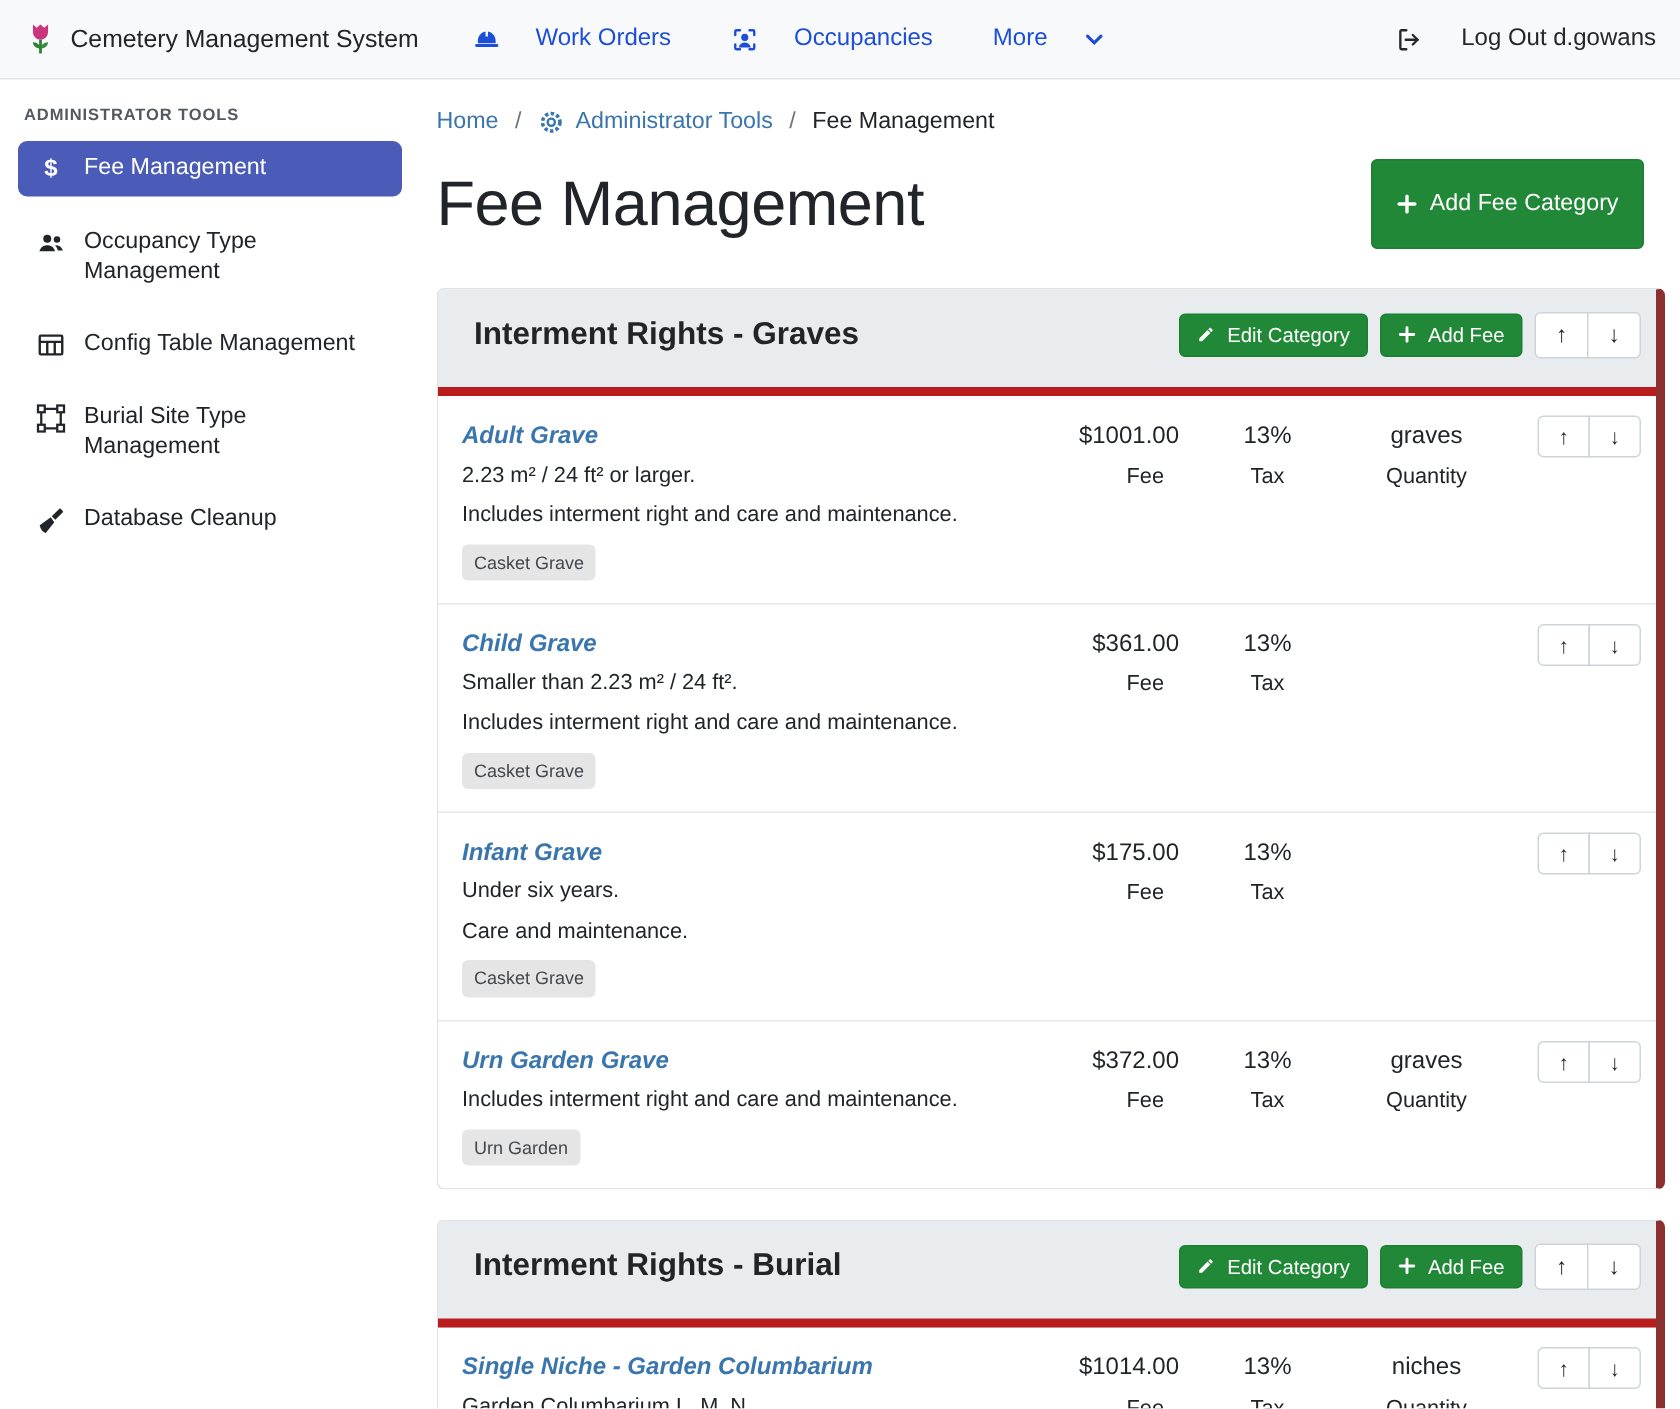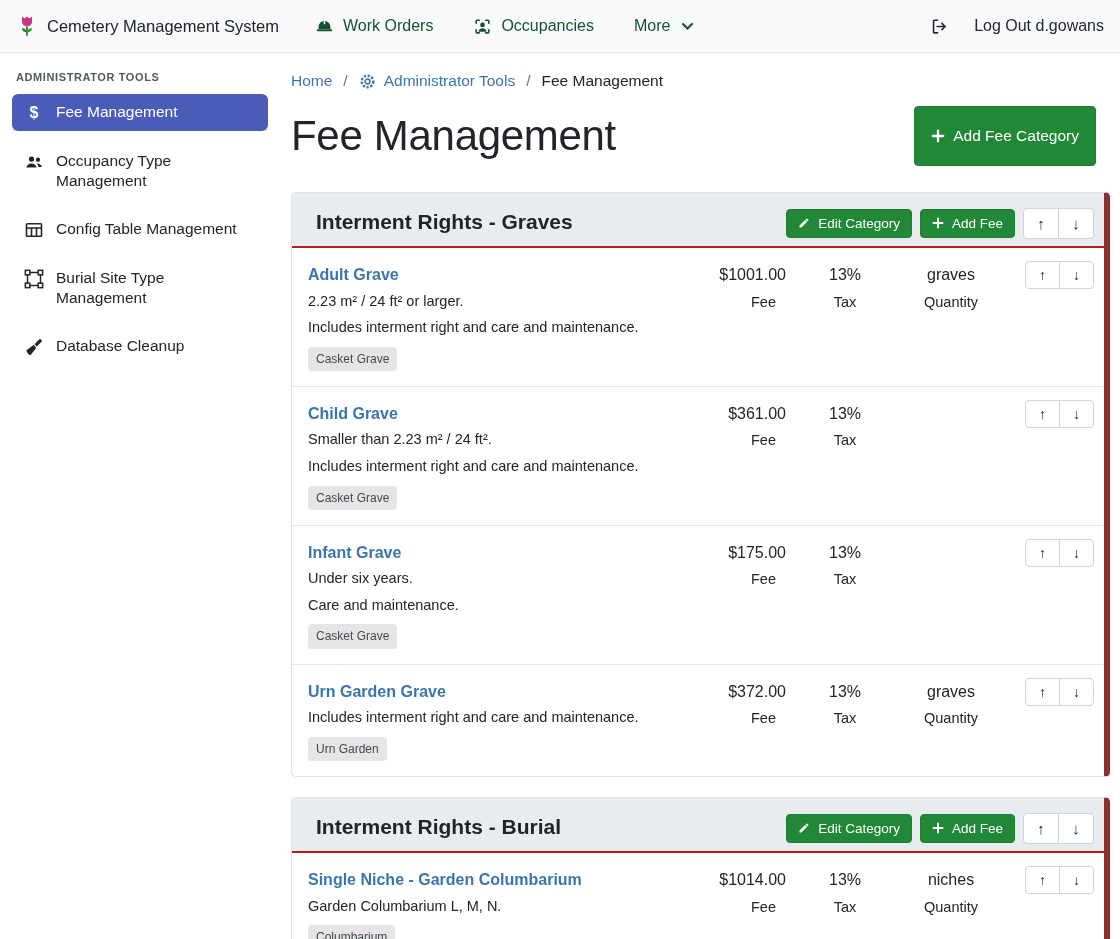--- a/index.html
+++ b/index.html
@@ -13,21 +13,21 @@
   .app { width:1120px; height:939px; overflow:hidden; display:flex; flex-direction:column; }
 
   
   .navbar {
     height:53px; flex:none; background:#f8f9fa; border-bottom:1px solid #e4e7ea;
     display:flex; align-items:center; padding:0 16px;
   }
   .brand { display:flex; align-items:center; gap:9px; font-size:16.5px; font-weight:400; color:#212529; cursor:pointer; }
   .brand-logo { width:22px; height:24px; display:flex; align-items:center; }
   .nav-links { display:flex; align-items:center; gap:40px; margin-left:36px; }
-  .nav-link { display:flex; align-items:center; gap:9px; font-size:16px; color:#14532d; cursor:pointer; }
+  .nav-link { display:flex; align-items:center; gap:23px; font-size:16px; color:#1d4ed8; cursor:pointer; }
   .nav-link .n-icon { width:19px; height:19px; display:flex; }
   .nav-link .caret { width:13px; height:13px; display:flex; margin-left:2px; }
   .logout { margin-left:auto; display:flex; align-items:center; gap:25px; font-size:16px; color:#24282c; cursor:pointer; }
   .logout .n-icon { width:19px; height:19px; display:flex; }
 
   
   .layout { display:flex; flex:1; min-height:0; }
   .sidebar { width:280px; flex:none; padding-top:10px; }
   .sidebar-heading {
     font-size:11px; font-weight:700; letter-spacing:.6px; text-transform:uppercase;
@@ -77,33 +77,33 @@
   .arrow-btn:first-child { border-radius:4px 0 0 4px; }
   .arrow-btn:last-child { border-radius:0 4px 4px 0; margin-left:-1px; }
   .arrow-group.sm .arrow-btn { width:35px; height:28px; font-size:14px; }
 
   
   .card {
     border:1px solid #dfe3e7; border-right:6px solid #8b2f2f; border-radius:5px;
     margin-bottom:20px; overflow:hidden; background:#fff;
   }
   .card-header {
-    background:#e9ecef; border-bottom:2px solid #b91c1c;
-    padding:15px 10px 7px 16px; display:flex; align-items:flex-start;
+    background:#e9ecef; border-bottom:6px solid #b91c1c;
+    padding:15px 10px 19px 16px; display:flex; align-items:center;
   }
   .card-title { margin:0 0 0 8px; font-size:21px; font-weight:600; color:#212529; }
   .header-actions { margin-left:auto; display:flex; align-items:center; gap:8px; }
 
   .fee-row {
     display:grid; grid-template-columns:1fr 90px 70px 110px 72px;
     column-gap:16px; align-items:start;
     padding:13px 10px 15px 16px; border-bottom:1px solid #e4e7ea;
   }
   .fee-row:last-child { border-bottom:none; }
-  .fee-name { display:inline-block; font-size:16px; font-weight:600; color:#3a76ad; text-decoration:none; margin:3px 0 6px; cursor:pointer; }
+  .fee-name { display:inline-block; font-size:16px; font-weight:600; color:#3a76ad; text-decoration:none; margin:3px 0 6px; cursor:pointer;font-style:italic; }
   .fee-desc { font-size:14.5px; color:#212529; margin-bottom:7px; }
   .fee-desc:empty, .val:empty, .lbl:empty { display:none; }
   .badge {
     display:inline-block; background:#e5e5e5; color:#43484d;
     font-size:12px; padding:4px 8px; border-radius:4px; margin-top:2px;
   }
   .val { font-size:16px; color:#212529; margin-top:3px; }
   .lbl { font-size:14.5px; color:#212529; margin-top:7px; }
   .col-fee { text-align:right; padding-right:8px; }
   .col-fee .lbl { padding-right:10px; }

